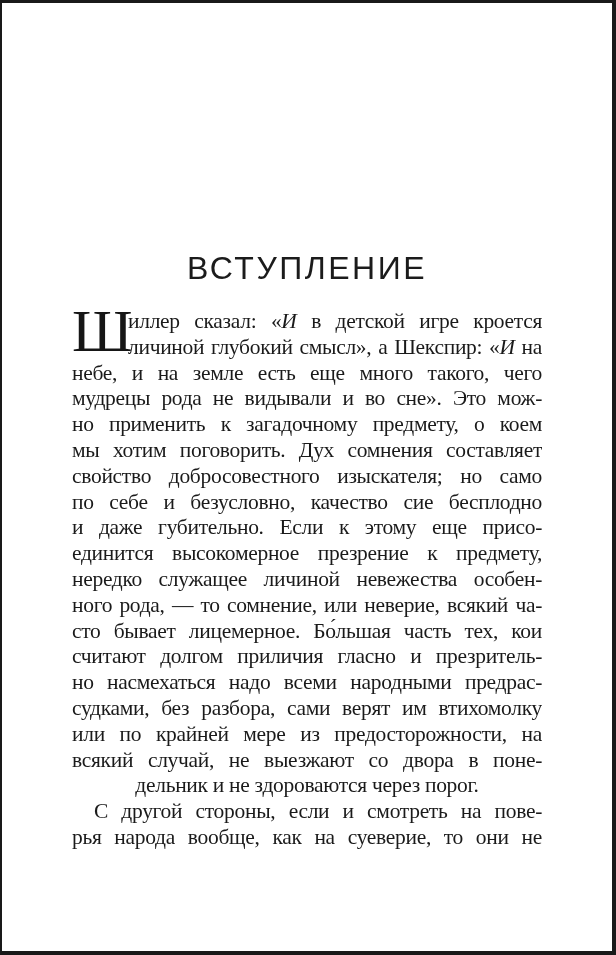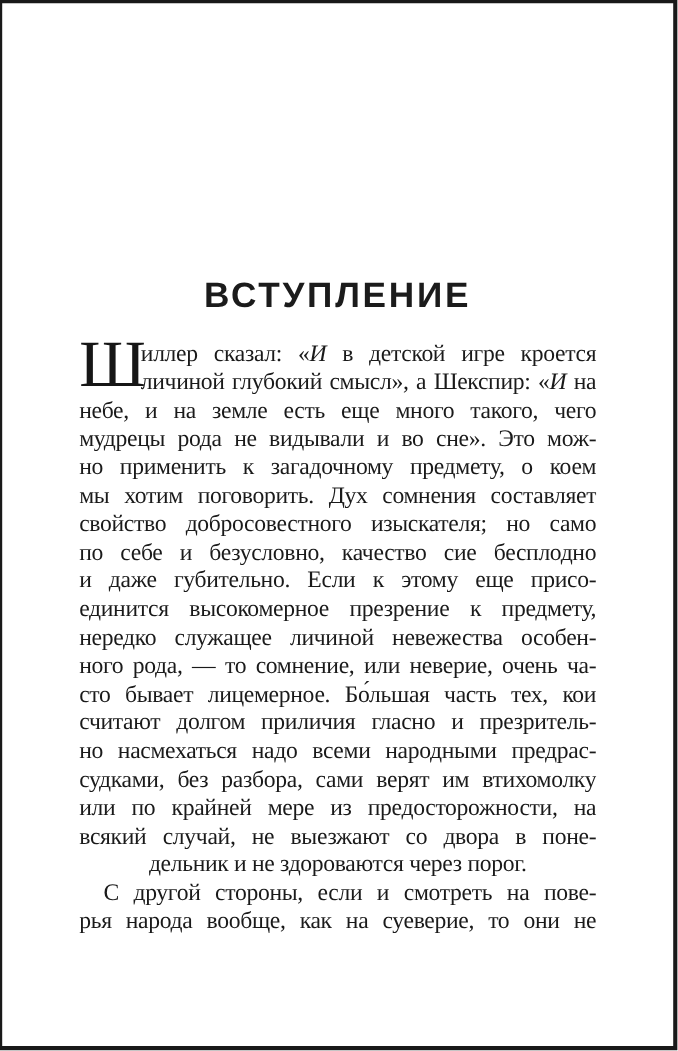--- a/index.html
+++ b/index.html
@@ -23,21 +23,21 @@
   }
   .chapter-title {
     position: absolute;
     top: 248px;
     left: 0;
     width: 100%;
     text-align: center;
     font-family: "Liberation Sans", sans-serif;
     font-size: 32px;
     line-height: 34px;
-    font-weight: bold;
+    font-weight: normal;
     letter-spacing: 2.5px;
     color: #1b1b1b;
   }
   .body-text {
     position: absolute;
     top: 306px;
     left: 70px;
     width: 470px;
     font-size: 21.5px;
     line-height: 25.8px;
@@ -85,21 +85,21 @@
       <div class="line j dc"><span>личиной глубокий смысл», а Шекспир: «</span><span class="it">И</span><span> на</span></div>
       <div class="line j"><span>небе, и на земле есть еще много такого, чего</span></div>
       <div class="line j"><span>мудрецы рода не видывали и во сне». Это мож-</span></div>
       <div class="line j"><span>но применить к загадочному предмету, о коем</span></div>
       <div class="line j"><span>мы хотим поговорить. Дух сомнения составляет</span></div>
       <div class="line j"><span>свойство добросовестного изыскателя; но само</span></div>
       <div class="line j"><span>по себе и безусловно, качество сие бесплодно</span></div>
       <div class="line j"><span>и даже губительно. Если к этому еще присо-</span></div>
       <div class="line j"><span>единится высокомерное презрение к предмету,</span></div>
       <div class="line j"><span>нередко служащее личиной невежества особен-</span></div>
-      <div class="line j"><span>ного рода, — то сомнение, или неверие, очень ча-</span></div>
+      <div class="line j"><span>ного рода, — то сомнение, или неверие, всякий ча-</span></div>
       <div class="line j"><span>сто бывает лицемерное. Бо́льшая часть тех, кои</span></div>
       <div class="line j"><span>считают долгом приличия гласно и презритель-</span></div>
       <div class="line j"><span>но насмехаться надо всеми народными предрас-</span></div>
       <div class="line j"><span>судками, без разбора, сами верят им втихомолку</span></div>
       <div class="line j"><span>или по крайней мере из предосторожности, на</span></div>
       <div class="line j"><span>всякий случай, не выезжают со двора в поне-</span></div>
       <div class="line"><span>дельник и не здороваются через порог.</span></div>
       <div class="line j ind"><span>С другой стороны, если и смотреть на пове-</span></div>
       <div class="line j"><span>рья народа вообще, как на суеверие, то они не</span></div>
     </div>

